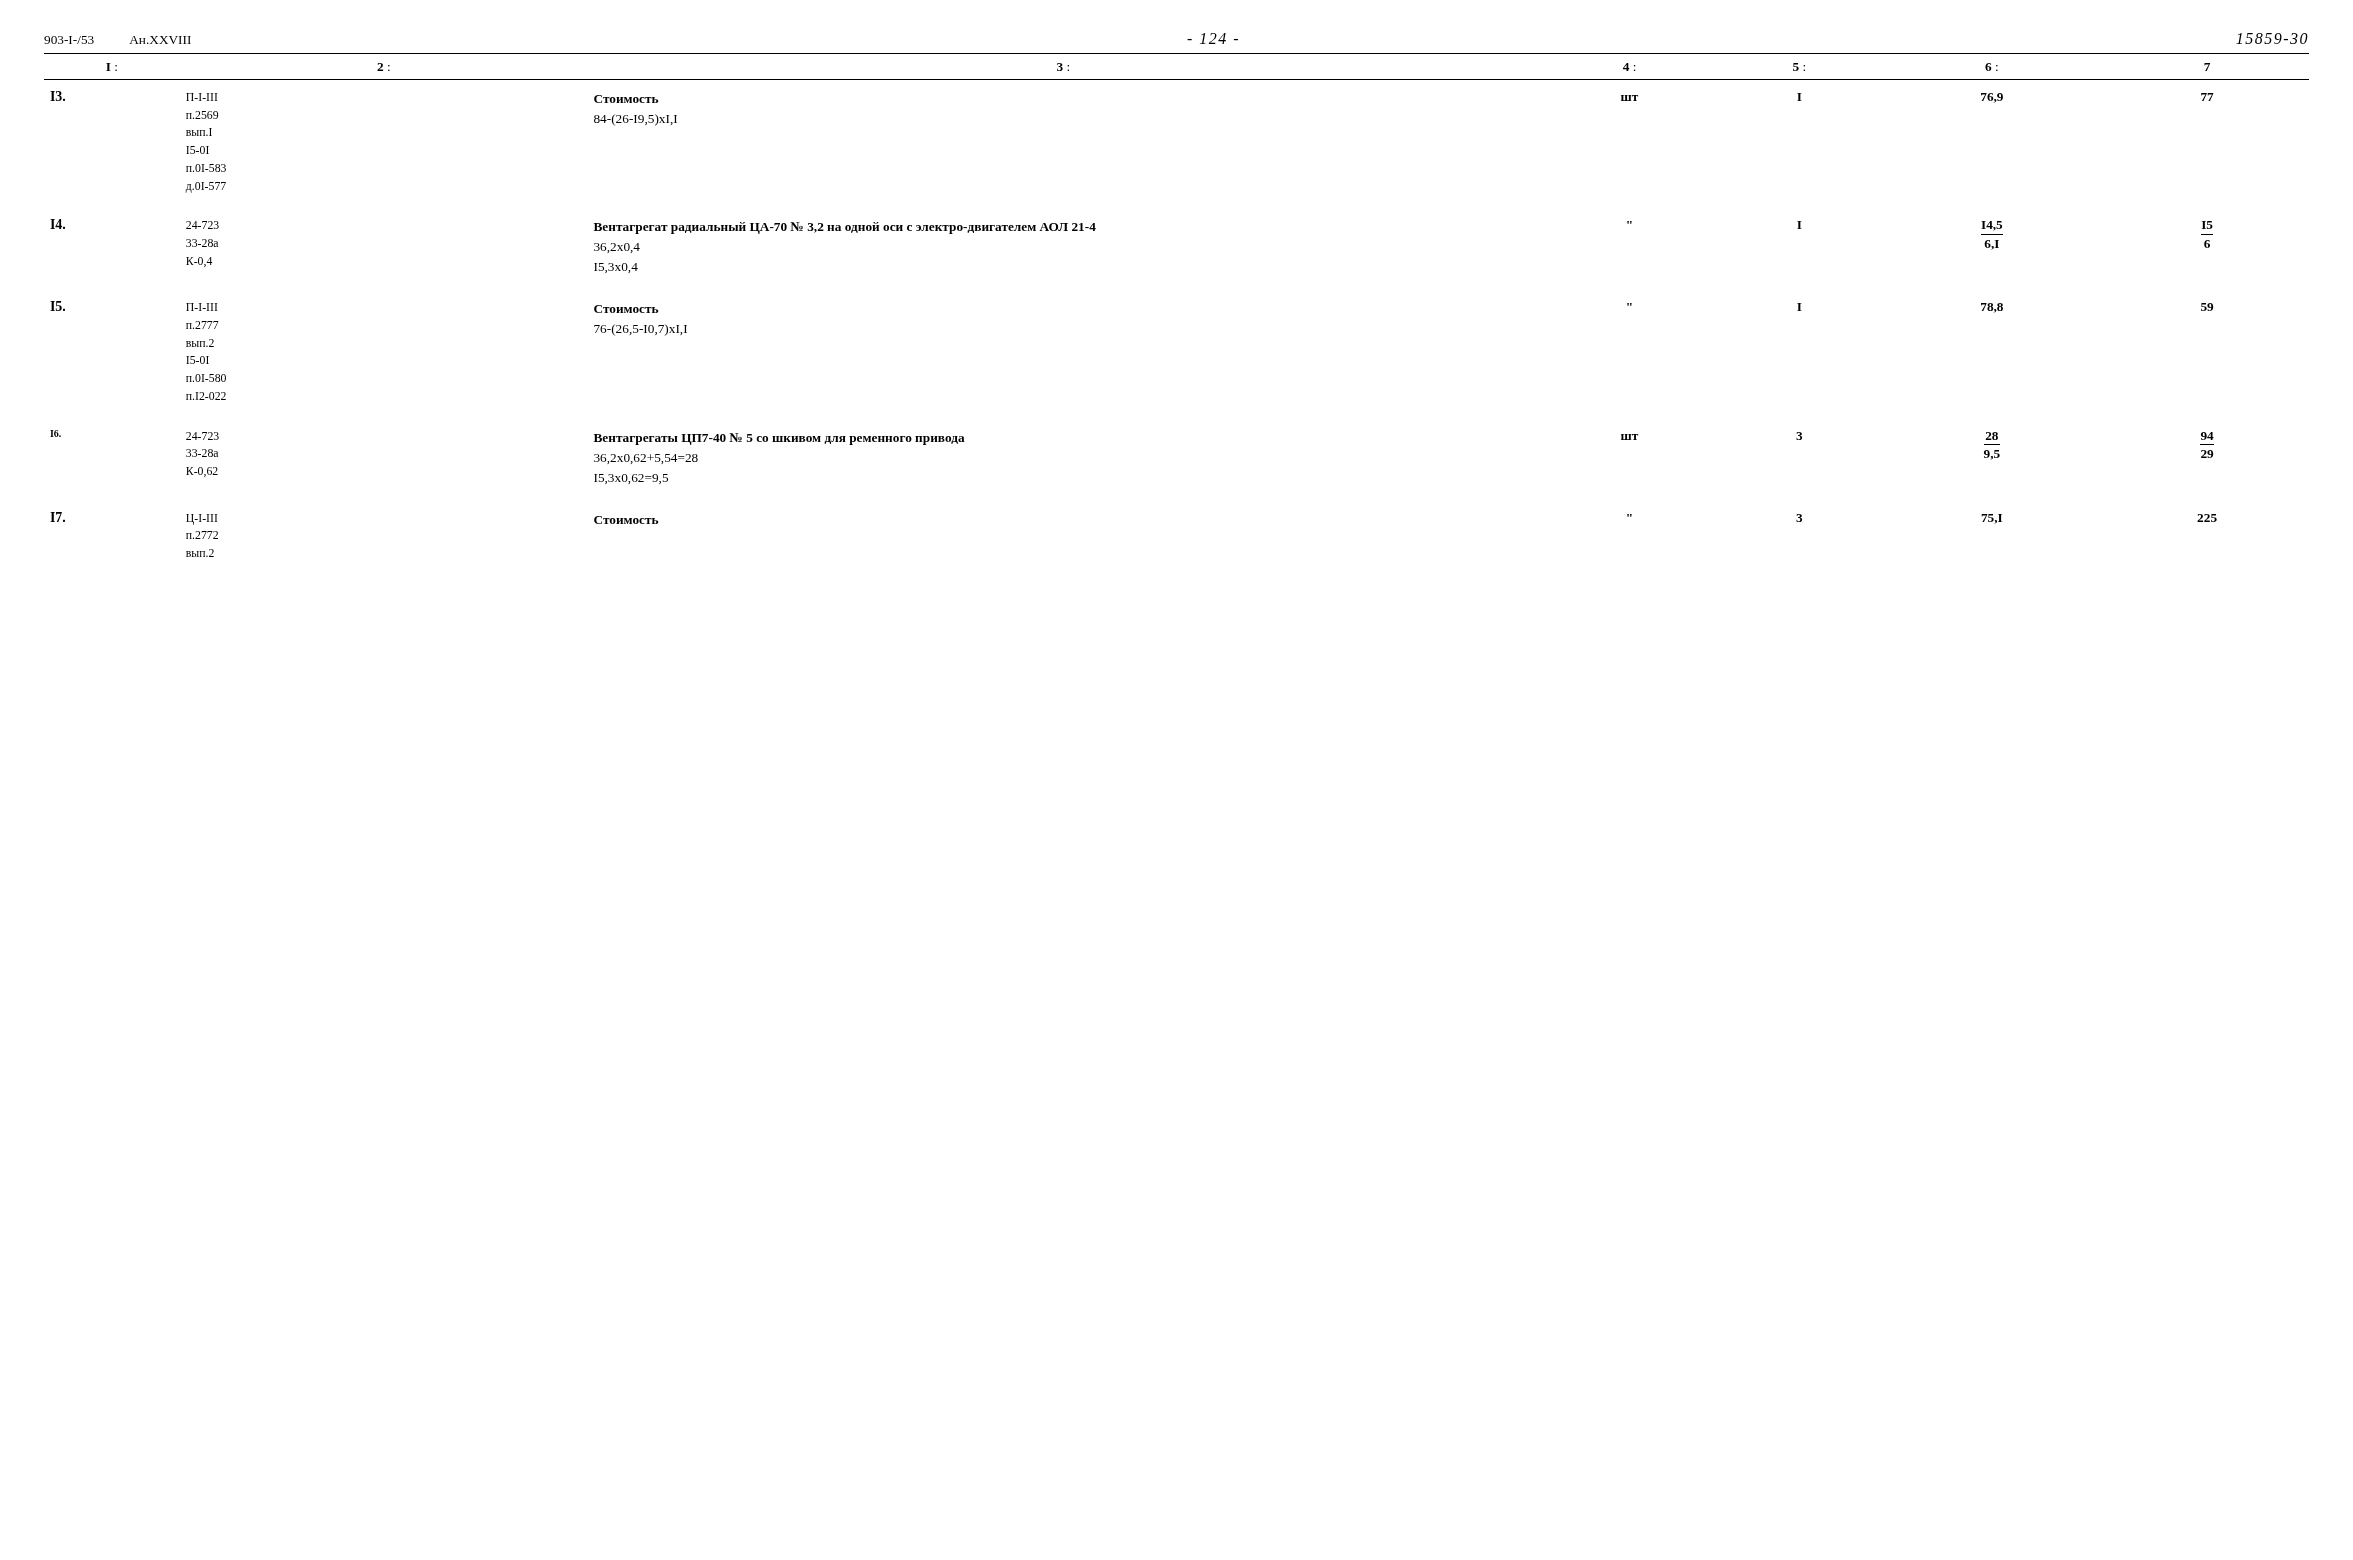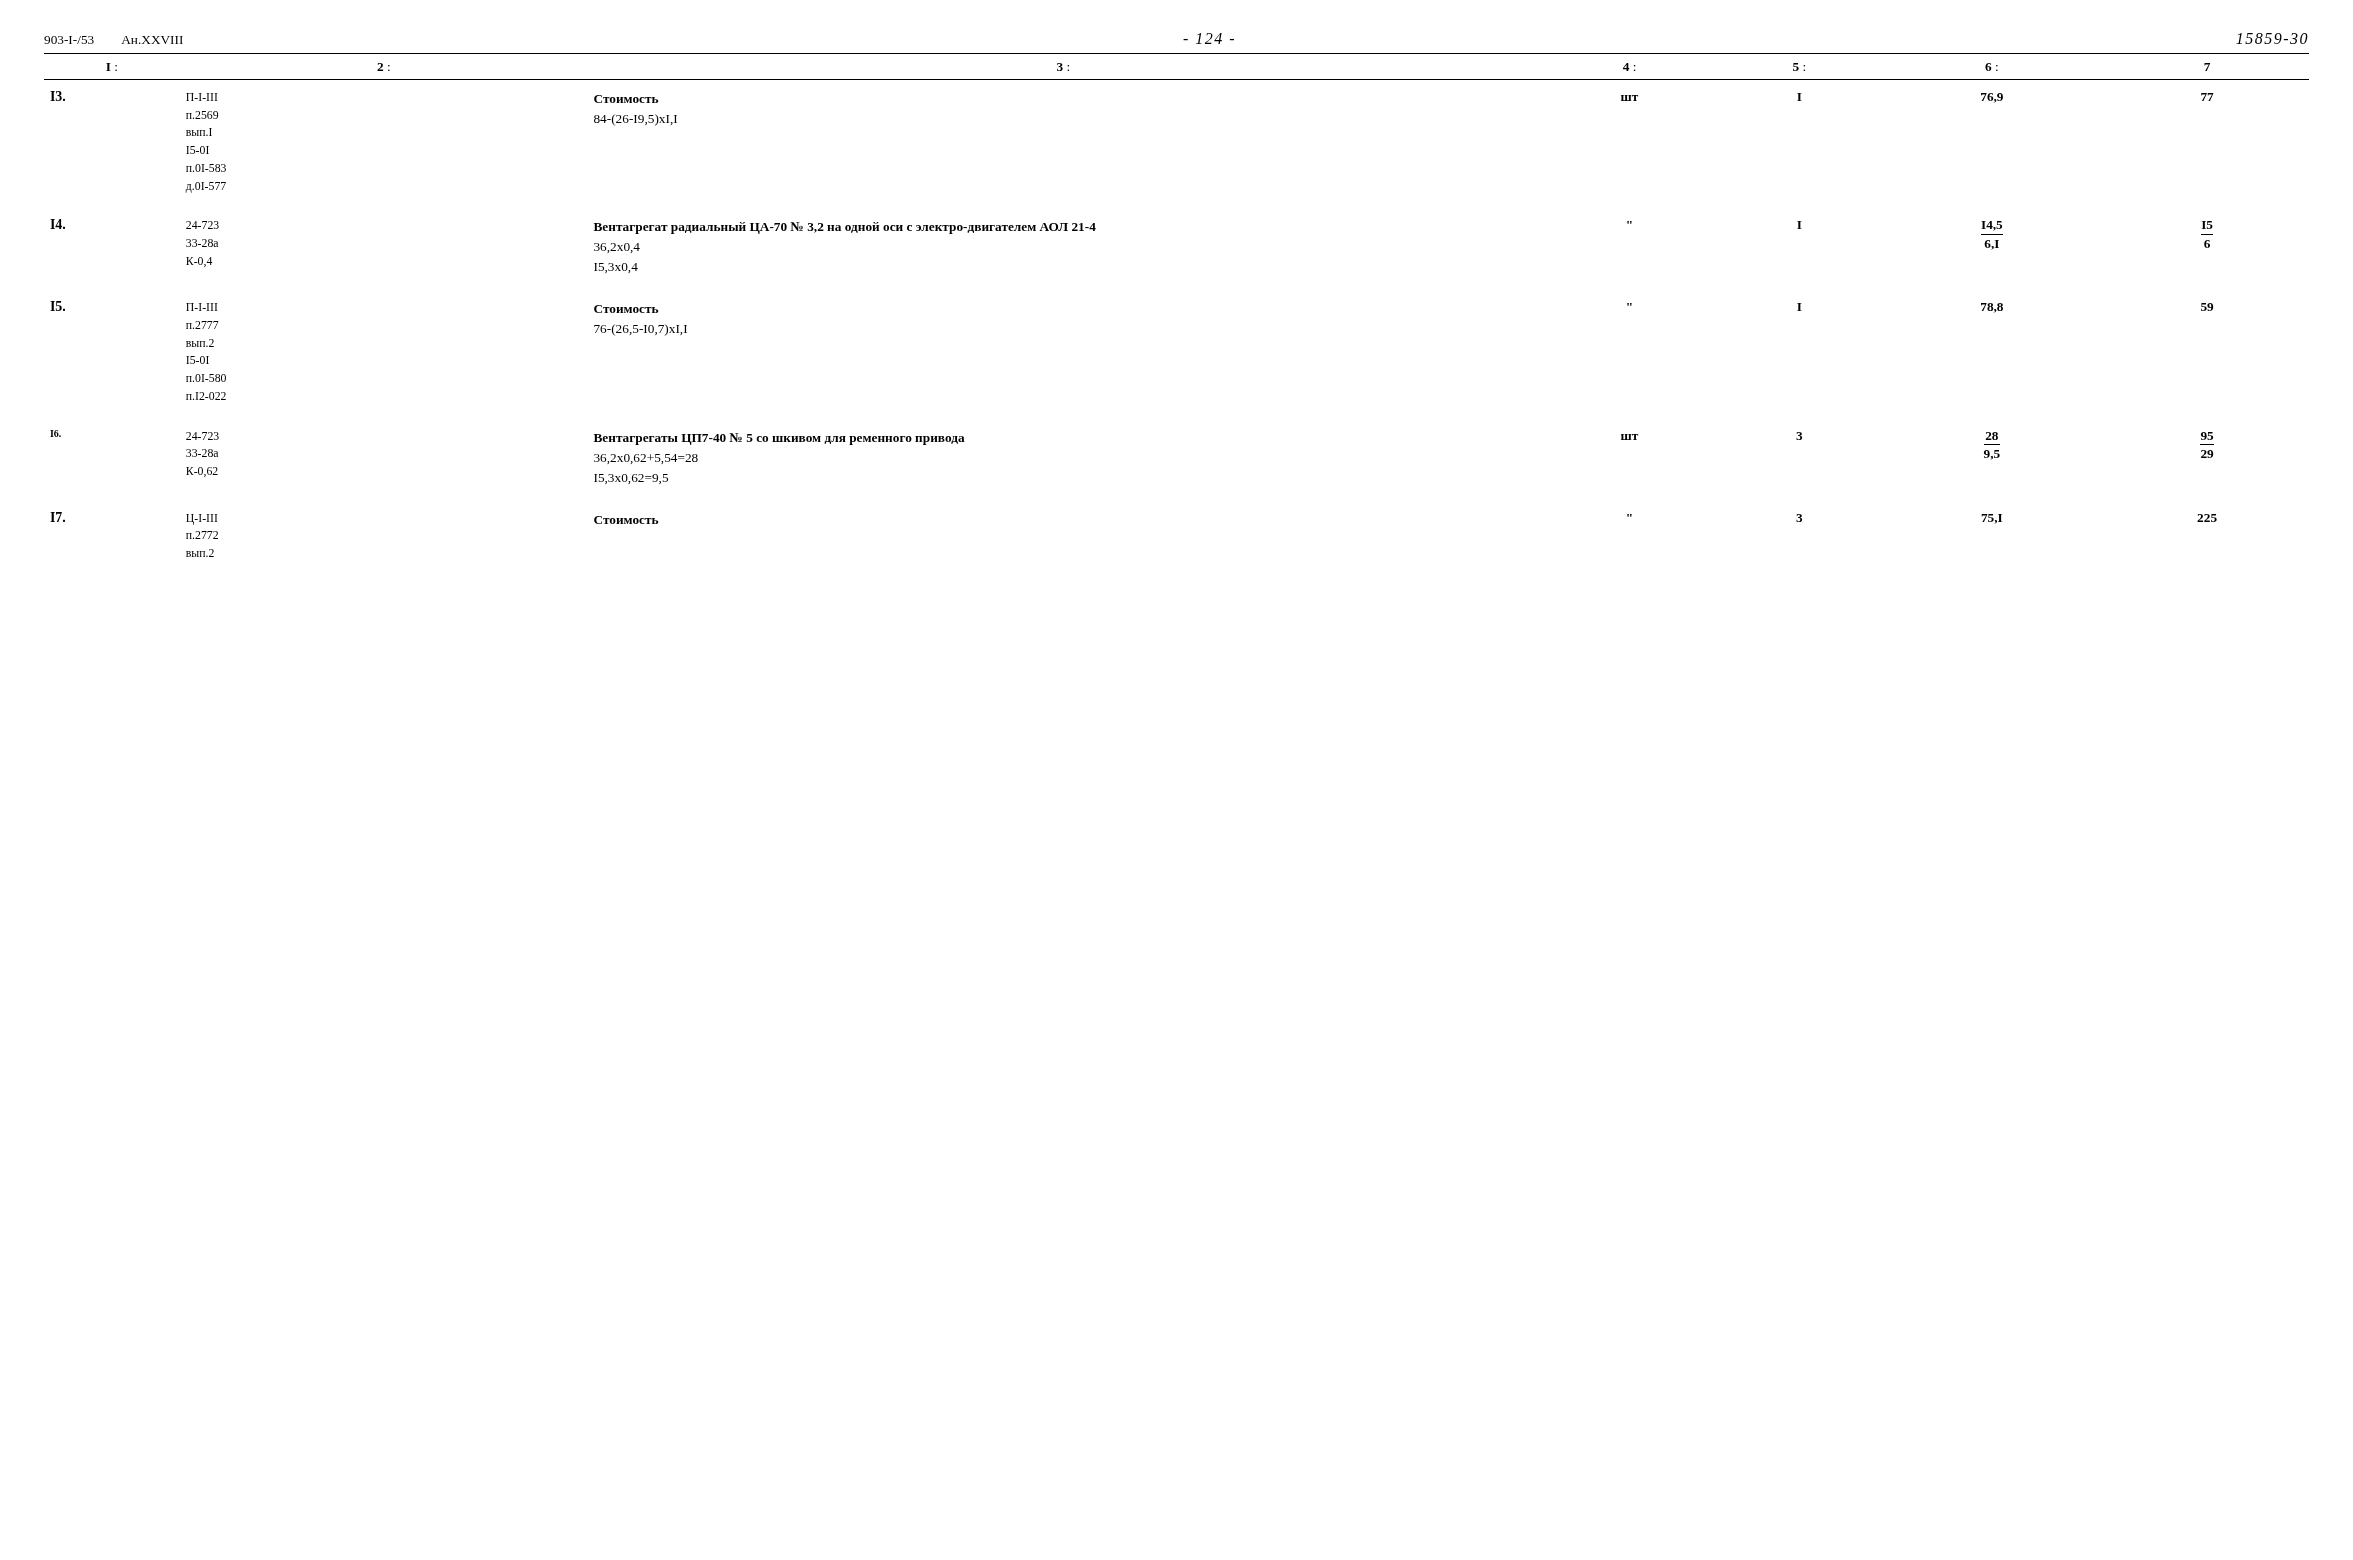--- a/index.html
+++ b/index.html
@@ -19,21 +19,21 @@
     .page-header {
       display: flex;
       justify-content: space-between;
       align-items: baseline;
       margin-bottom: 5.9px;
       font-size: 13.3px;
     }
 
     .header-left {
       display: flex;
-      gap: 27px;
+      gap: 35px;
     }
 
     .header-center {
       font-style: italic;
       font-size: 16px;
       letter-spacing: 1.5px;
     }
 
     .header-right {
       font-style: italic;
@@ -167,21 +167,21 @@
       <tr>
         <td colspan="7" style="height: 10.3px;"></td>
       </tr>
       <tr style="vertical-align: top;">
         <td style="font-weight: bold; padding-top: 8.9px; font-size: 10px;">I6.</td>
         <td style="font-size: 11.8px; line-height: 1.5; padding-top: 8.9px;">24-723<br>33-28а<br>К-0,62</td>
         <td style="padding-top: 8.9px; line-height: 1.5;"><span style="font-weight:bold;">Вентагрегаты ЦП7-40 № 5 со шкивом для ременного привода</span><br>36,2x0,62+5,54=28<br>I5,3x0,62=9,5</td>
         <td style="text-align: center; padding-top: 8.9px; font-weight: bold;">шт</td>
         <td style="text-align: center; padding-top: 8.9px; font-weight: bold;">3</td>
         <td style="text-align: center; padding-top: 8.9px; font-weight: bold;"><div class="frac"><span class="num">28</span><span class="den">9,5</span></div></td>
-        <td style="text-align: center; padding-top: 8.9px; font-weight: bold;"><div class="frac"><span class="num">95</span><span class="den">29</span></div></td>
+        <td style="text-align: center; padding-top: 8.9px; font-weight: bold;"><div class="frac"><span class="num">94</span><span class="den">29</span></div></td>
       </tr>
       <tr>
         <td colspan="7" style="height: 10.3px;"></td>
       </tr>
       <tr style="vertical-align: top;">
         <td style="font-weight: bold; padding-top: 8.9px; font-size: 14px;">I7.</td>
         <td style="font-size: 11.8px; line-height: 1.5; padding-top: 8.9px;">Ц-I-III<br>п.2772<br>вып.2</td>
         <td style="padding-top: 8.9px; line-height: 1.5;"><span style="font-weight:bold;">Стоимость</span></td>
         <td style="text-align: center; padding-top: 8.9px; font-weight: bold;">"</td>
         <td style="text-align: center; padding-top: 8.9px; font-weight: bold;">3</td>

